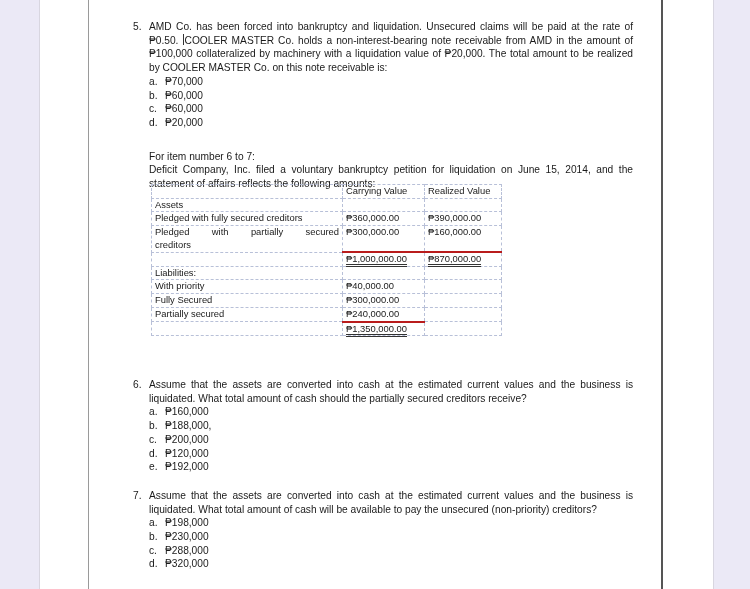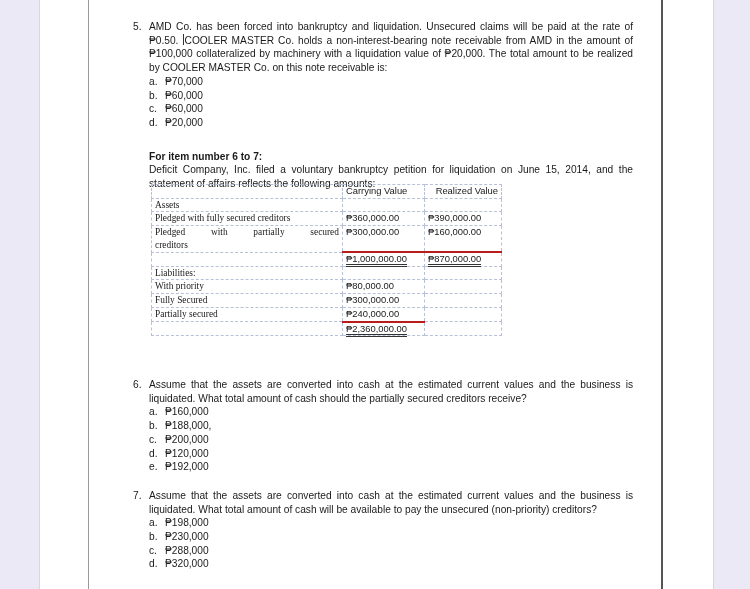--- a/index.html
+++ b/index.html
@@ -29,35 +29,35 @@
     font-size: 10.2px; line-height: 13.7px;
   }
   .q { position: relative; padding-left: 16px; text-align: justify; }
   .q .num { position: absolute; left: 0; top: 0; }
   .q .stem { text-align: justify; }
   .choices { margin: 0; padding: 0; list-style: none; }
   .choices li { display: flex; }
   .choices .letter { width: 16px; }
   .cursor { display: inline-block; width: 1px; height: 11px; background: #333; vertical-align: -1px; margin-right: 1px; }
   .section { margin-top: 20px; }
-  .bold { font-weight: bold; }
+  .bold { font-weight: normal; }
 
   table.soa {
     position: absolute; left: 151px; top: 184px;
     border-collapse: collapse;
     font-family: "Liberation Sans", sans-serif;
     font-size: 9.4px; line-height: 12.7px;
     color: #1a1a1a;
   }
   table.soa td {
     border: 1px dashed #b8c0d8;
     padding: 0 3px;
     vertical-align: top;
   }
-  table.soa td.label { width: 184px; text-align: justify; font-family: Liberation Serif, serif; }
+  table.soa td.label { width: 184px; text-align: justify; }
   table.soa td.carry { width: 75px; }
   table.soa td.real  { width: 70px; text-align: left; }
   table.soa tr.hdr td { text-align: center; }
   table.soa td.total-top { border-top: 2px solid #b91c1c; }
   table.soa span.dbl {
     border-bottom: 3px double #333;
   }
   .justify-line { display: flex; justify-content: space-between; align-items: center; }
 </style>
 </head>
@@ -99,21 +99,21 @@
     <div class="bold">For item number 6 to 7:</div>
     <div>Deficit Company, Inc. filed a voluntary bankruptcy petition for liquidation on June 15, 2014, and the statement of affairs reflects the following amounts:</div>
   </div>
 </div>
 
 <table class="soa">
   <tbody>
       <tr class="hdr">
     <td class="label"></td>
     <td class="carry" style="text-align:left">Carrying Value</td>
-    <td class="real" style="text-align:right">Realized Value</td>
+    <td class="real" style="text-align:left">Realized Value</td>
   </tr>
   <tr>
     <td class="label">Assets</td>
     <td class="carry"></td>
     <td class="real"></td>
   </tr>
   <tr>
     <td class="label">Pledged with fully secured creditors</td>
     <td class="carry">₱360,000.00</td>
     <td class="real">₱390,000.00</td>
@@ -136,36 +136,36 @@
     <td class="carry total-top"><span class="dbl">₱1,000,000.00</span></td>
     <td class="real total-top"><span class="dbl">₱870,000.00</span></td>
   </tr>
   <tr>
     <td class="label">Liabilities:</td>
     <td class="carry"></td>
     <td class="real"></td>
   </tr>
   <tr>
     <td class="label">With priority</td>
-    <td class="carry">₱80,000.00</td>
+    <td class="carry">₱40,000.00</td>
     <td class="real"></td>
   </tr>
   <tr>
     <td class="label">Fully Secured</td>
     <td class="carry">₱300,000.00</td>
     <td class="real"></td>
   </tr>
   <tr>
     <td class="label">Partially secured</td>
     <td class="carry">₱240,000.00</td>
     <td class="real"></td>
   </tr>
   <tr>
     <td class="label"></td>
-    <td class="carry total-top"><span class="dbl">₱2,360,000.00</span></td>
+    <td class="carry total-top"><span class="dbl">₱1,350,000.00</span></td>
     <td class="real"></td>
   </tr>
 </tbody>
   </table>
 
 <div class="content" style="top:378px;">
 
   <div class="q">
     <span class="num">6.</span>
     <div class="stem">Assume that the assets are converted into cash at the estimated current values and the business is liquidated. What total amount of cash should the partially secured creditors receive?</div>

